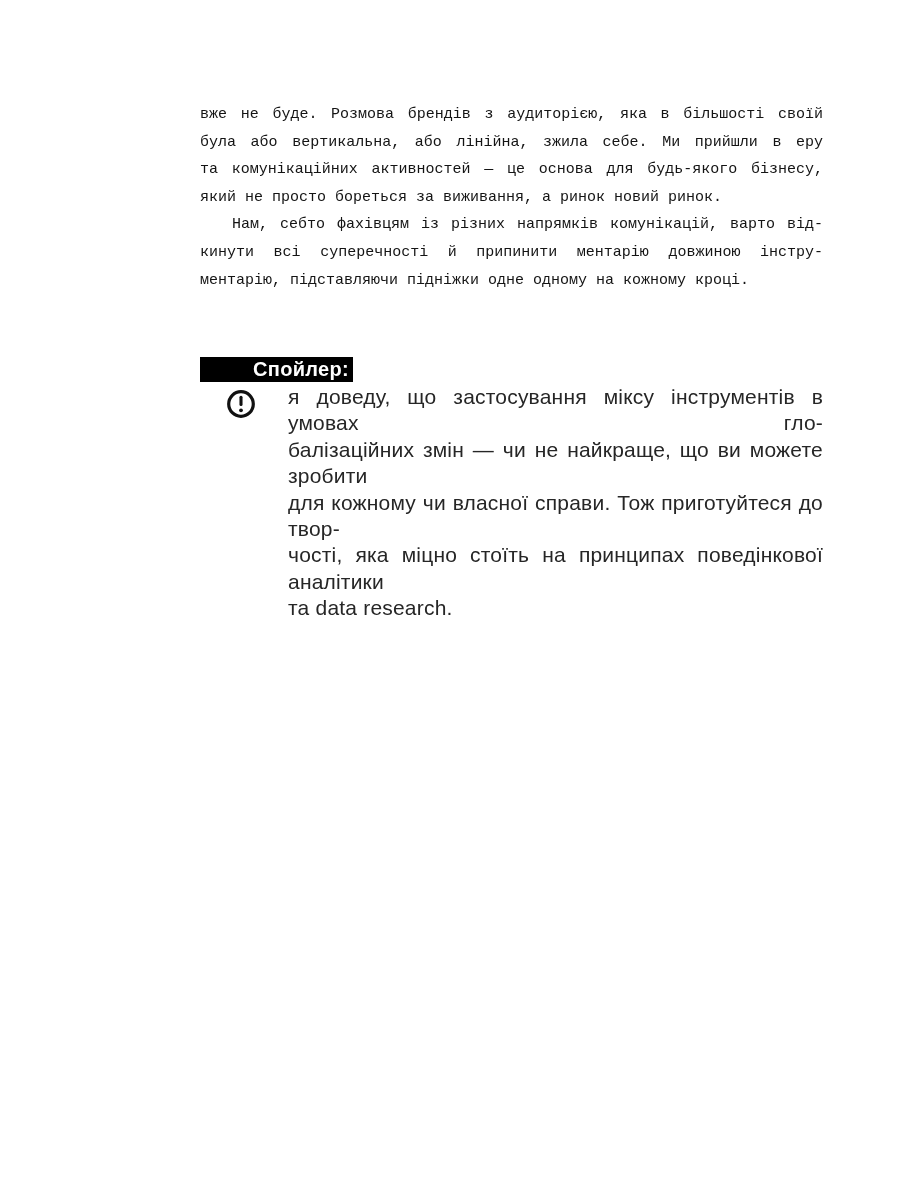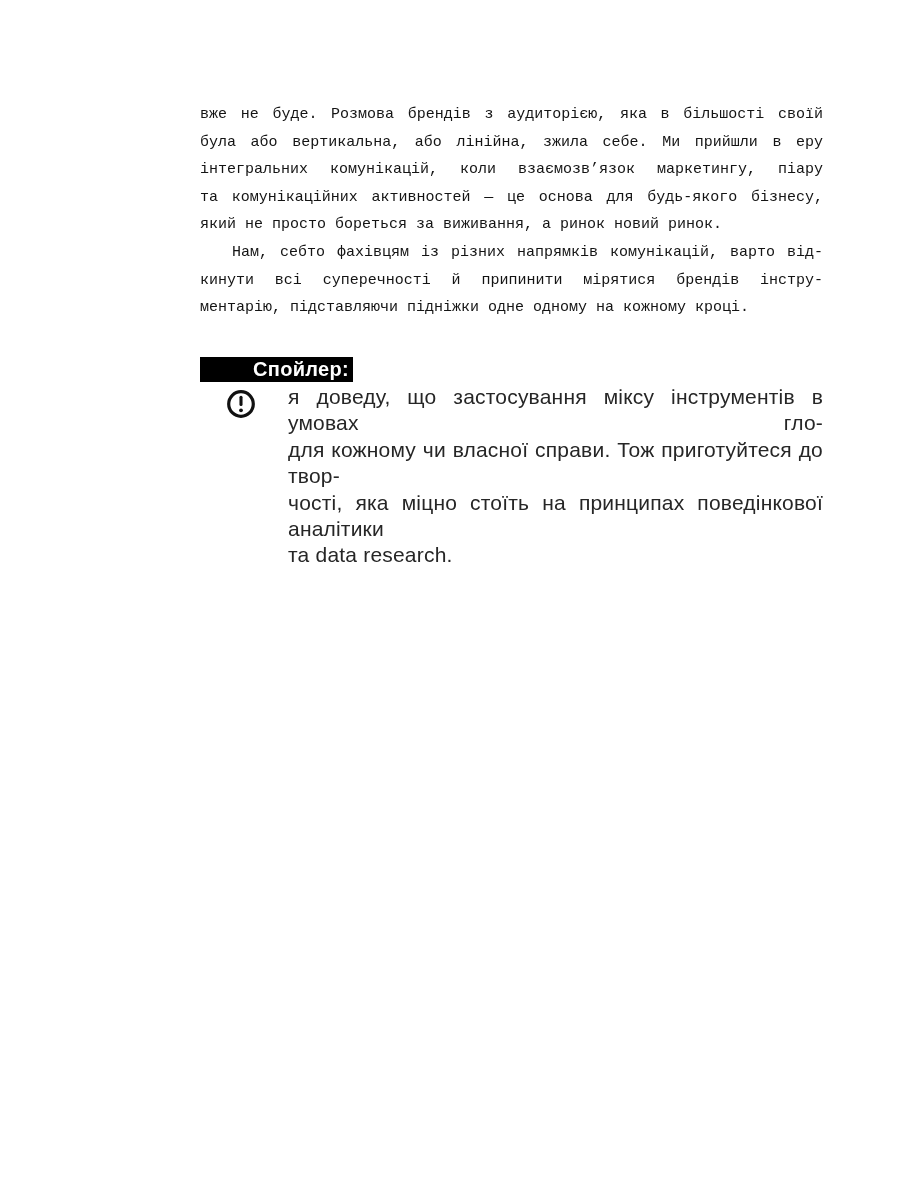--- a/index.html
+++ b/index.html
@@ -86,45 +86,45 @@
 </style>
 </head>
 <body>
 
 <div class="page">
 
   <main class="body-text">
     <div class="para">
         <div class="line just">вже не буде. Розмова брендів з аудиторією, яка в більшості своїй</div>
         <div class="line just">була або вертикальна, або лінійна, зжила себе. Ми прийшли в еру</div>
-        <div class="line just">інтегральних комунікацій, коли взаємозв’язок маркетингу, піару</div>
         <div class="line just">та комунікаційних активностей — це основа для будь-якого бізнесу,</div>
         <div class="line">який не просто бореться за виживання, а ринок новий ринок.</div>
       </div>
     <div class="para">
         <div class="line just indent">Нам, себто фахівцям із різних напрямків комунікацій, варто від-</div>
-        <div class="line just">кинути всі суперечності й припинити мірятися брендів інстру-</div>
+        <div class="line just">кинути всі суперечності й припинити ментарію довжиною інстру-</div>
         <div class="line">ментарію, підставляючи підніжки одне одному на кожному кроці.</div>
       </div>
   </main>
 
   <section>
     <div class="spoiler-bar">
       <span class="spoiler-label">Спойлер:</span>
     </div>
 
     <span class="spoiler-icon">
       <svg width="30" height="30" viewBox="0 0 30 30" aria-hidden="true">
         <circle cx="15" cy="15" r="12.3" fill="none" stroke="#111111" stroke-width="3.2"></circle>
         <rect x="13.45" y="6.8" width="3.1" height="10.2" rx="1.5" fill="#111111"></rect>
         <circle cx="15" cy="21.3" r="1.9" fill="#111111"></circle>
       </svg>
     </span>
 
     <div class="spoiler-text">
         <div class="line just">я доведу, що застосування міксу інструментів в умовах гло-</div>
+        <div class="line just">балізаційних змін — чи не найкраще, що ви можете зробити</div>
         <div class="line just">для кожному чи власної справи. Тож приготуйтеся до твор-</div>
         <div class="line just">чості, яка міцно стоїть на принципах поведінкової аналітики</div>
         <div class="line">та data research.</div>
       </div>
   </section>
 
 </div>
 
 </body></html>

